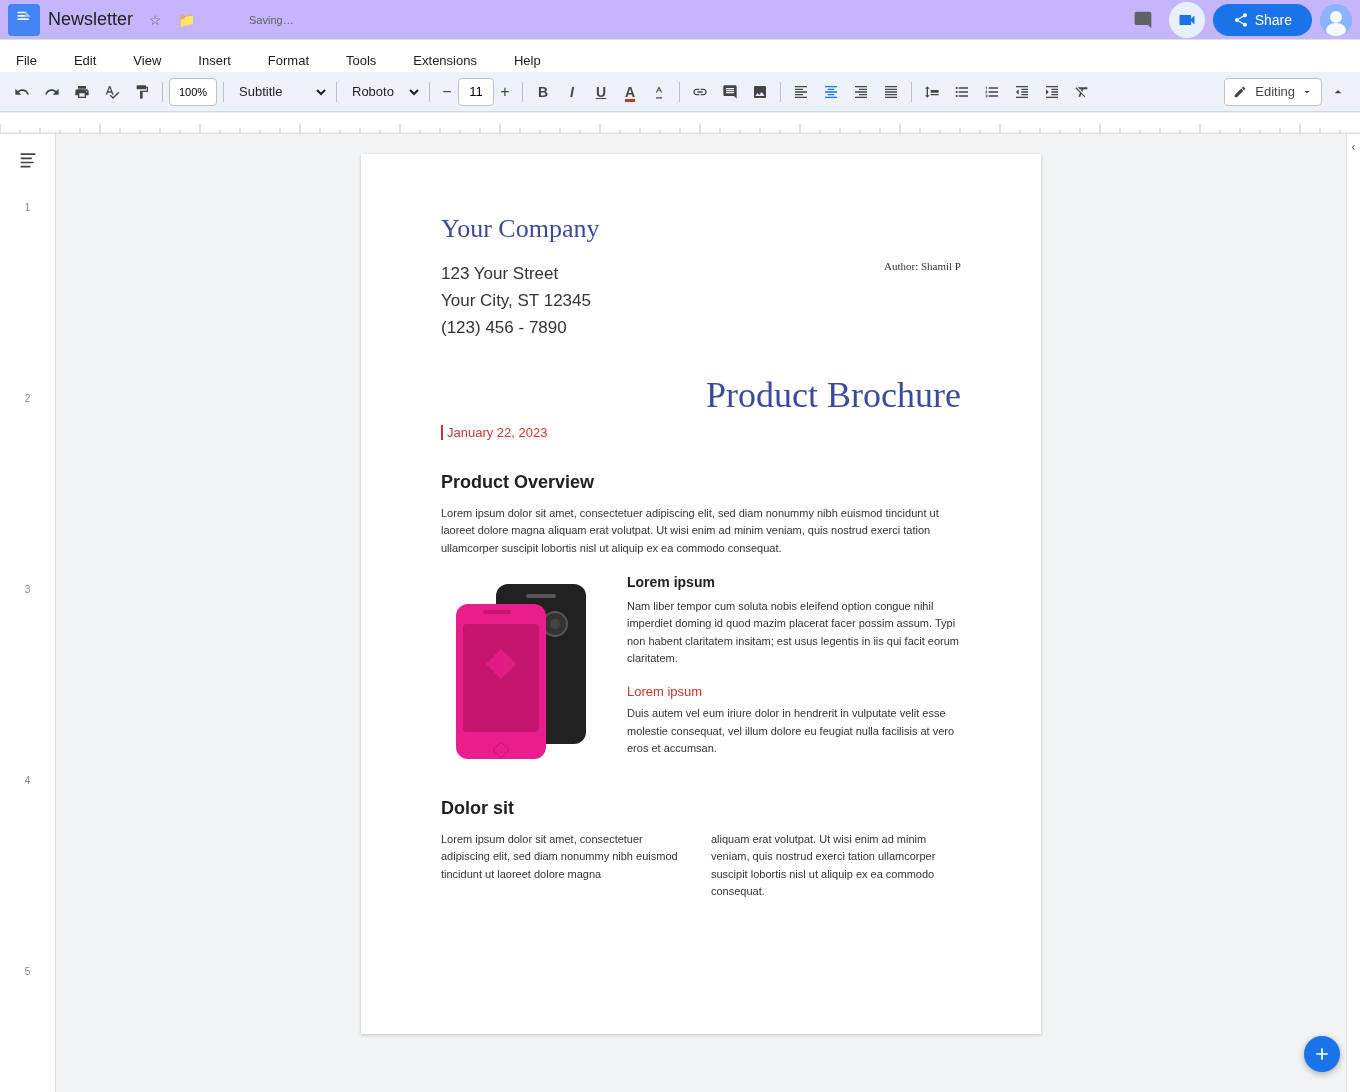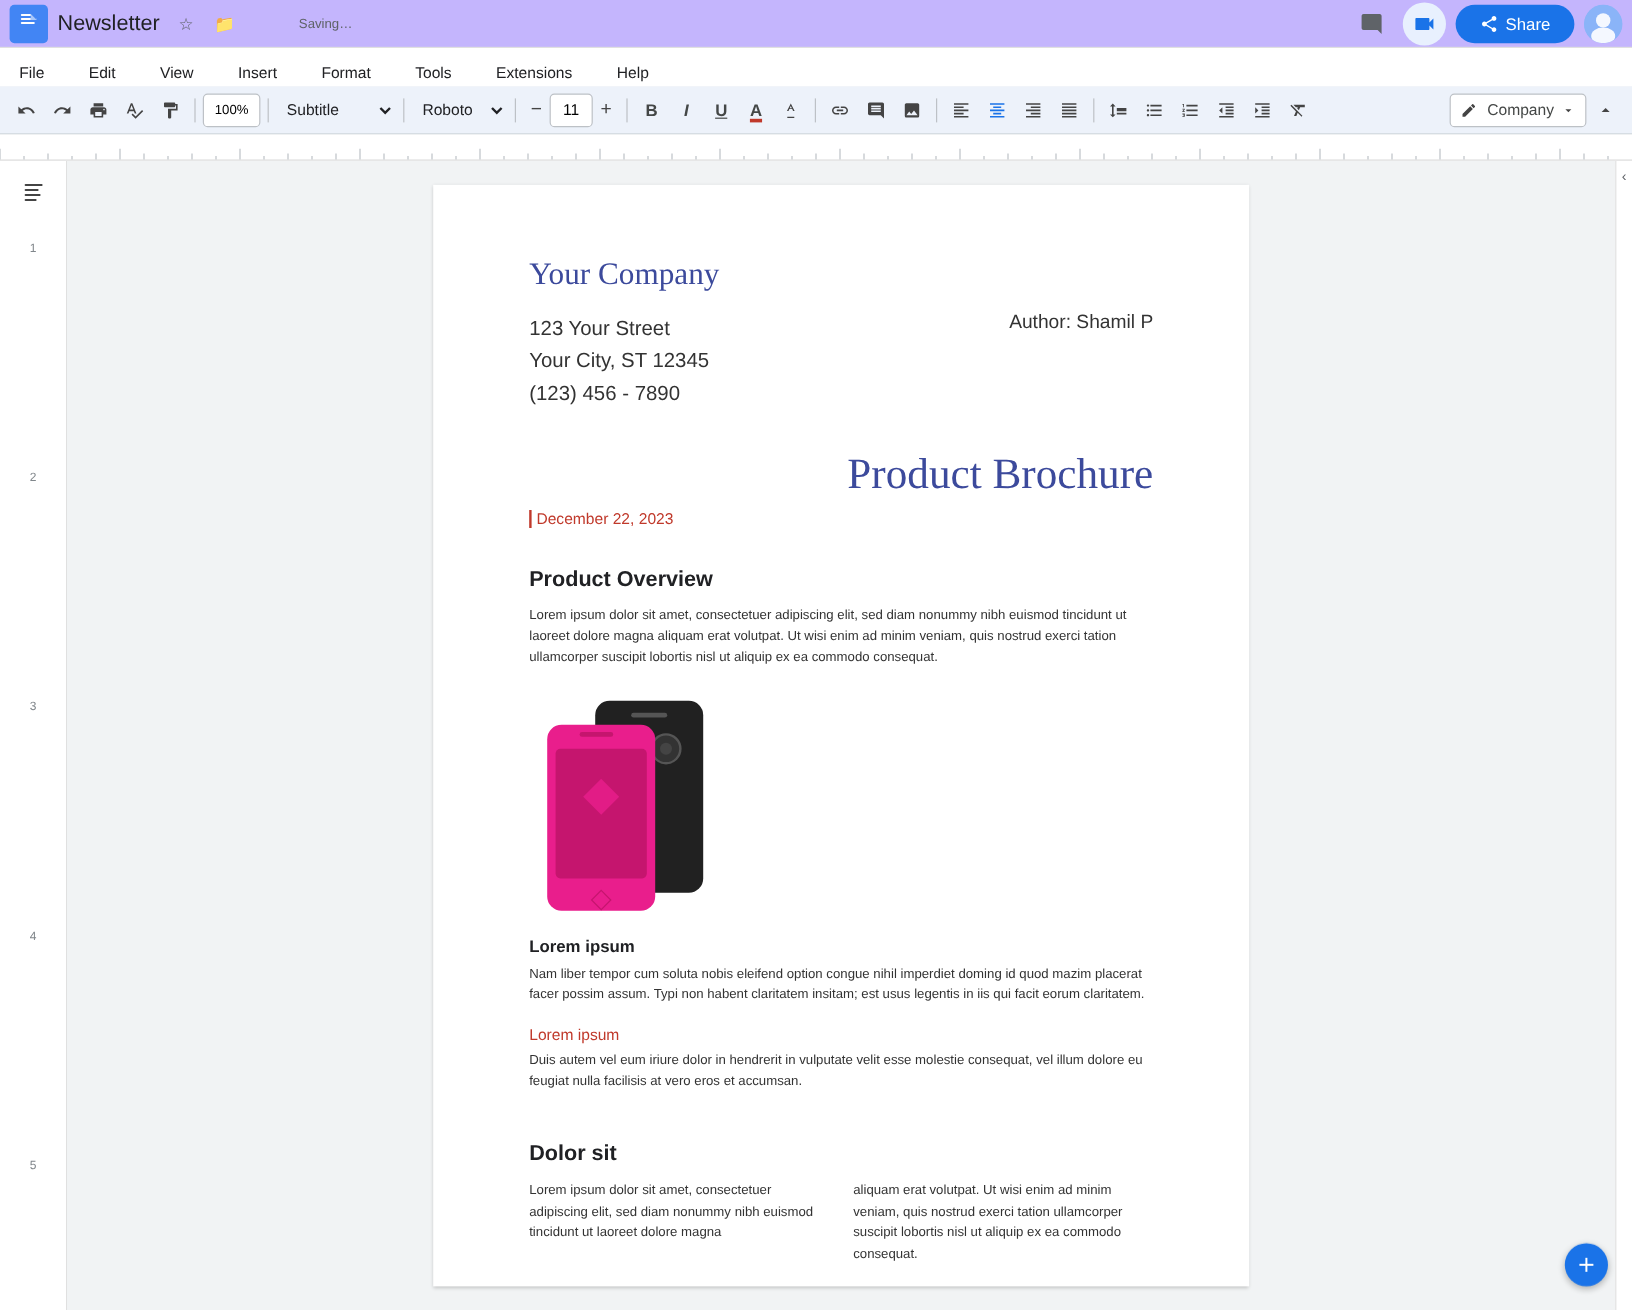--- a/index.html
+++ b/index.html
@@ -271,22 +271,23 @@
       display: flex;
       justify-content: space-between;
       margin-bottom: 32px;
     }
     .address-left {
       font-size: 17px;
       color: #333;
       line-height: 1.6;
     }
     .author-text {
-      font-size: 16px;
+      font-size: 11px;
       color: #333;
+      font-family: Liberation Serif, serif;
     }
     .doc-title-text {
       color: #3c4a9c;
       font-size: 36px;
       font-weight: 400;
       margin-bottom: 8px;
       font-family: 'Georgia', serif;
       line-height: 1.2;
     }
     .doc-date {
@@ -303,23 +304,22 @@
       margin-bottom: 12px;
     }
     .body-text {
       font-size: 11px;
       color: #333;
       line-height: 1.6;
       margin-bottom: 16px;
     }
     .two-col {
       display: flex;
-      gap: 16px;
+      gap: 26px;
       margin-top: 16px;
-      flex-direction: column;
     }
     .col-text { flex: 1; }
     .sub-heading {
       font-size: 14px;
       font-weight: 600;
       color: #202124;
       margin-bottom: 8px;
     }
     .sub-link {
       font-size: 13px;
@@ -534,21 +534,21 @@
   <div class="tb-icon-btn">
     <svg width="16" height="16" viewBox="0 0 24 24" fill="#444">
         <path d="M3.27 5L2 6.27l6.97 6.97L6.5 19h3l1.57-3.97 4.96 4.97L17 18.73 3.27 5zM6 5v.18L8.82 8h2.4l-.72 1.68 2.1 2.1L14.21 8H20V5H6z"></path>
       </svg>
   </div>
   <div style="flex:1"></div>
   <div class="editing-mode-btn">
     <svg width="14" height="14" viewBox="0 0 24 24" fill="#444">
         <path d="M3 17.25V21h3.75L17.81 9.94l-3.75-3.75L3 17.25zM20.71 7.04c.39-.39.39-1.02 0-1.41l-2.34-2.34c-.39-.39-1.02-.39-1.41 0l-1.83 1.83 3.75 3.75 1.83-1.83z"></path>
       </svg>
-    <span style="margin-left:4px;">Company</span>
+    <span style="margin-left:4px;">Editing</span>
     <svg width="12" height="12" viewBox="0 0 24 24" fill="#444" style="margin-left:2px;">
         <path d="M7 10l5 5 5-5z"></path>
       </svg>
   </div>
   <div class="tb-icon-btn">
     <svg width="16" height="16" viewBox="0 0 24 24" fill="#444">
         <path d="M7 14l5-5 5 5z"></path>
       </svg>
   </div>
 </div>
@@ -661,21 +661,21 @@
         <div class="address-left">
           <div>123 Your Street</div>
           <div>Your City, ST 12345</div>
           <div>(123) 456 - 7890</div>
         </div>
         <div class="author-text">Author: Shamil P</div>
       </div>
 
       <div class="doc-title-text" style="color:#3c4a9c;text-align:right;">Product Brochure</div>
 
-      <div class="doc-date">December 22, 2023</div>
+      <div class="doc-date">January 22, 2023</div>
 
       <div class="section-heading">Product Overview</div>
       <div class="body-text">Lorem ipsum dolor sit amet, consectetuer adipiscing elit, sed diam nonummy nibh euismod tincidunt ut laoreet dolore magna aliquam erat volutpat. Ut wisi enim ad minim veniam, quis nostrud exerci tation ullamcorper suscipit lobortis nisl ut aliquip ex ea commodo consequat.</div>
 
       <div class="two-col">
 
         <div class="phone-svg-container">
           <svg width="160" height="190" viewBox="0 0 160 190" xmlns="http://www.w3.org/2000/svg">
 
             <rect x="55" y="10" width="90" height="160" rx="12" ry="12" fill="#212121"></rect>

